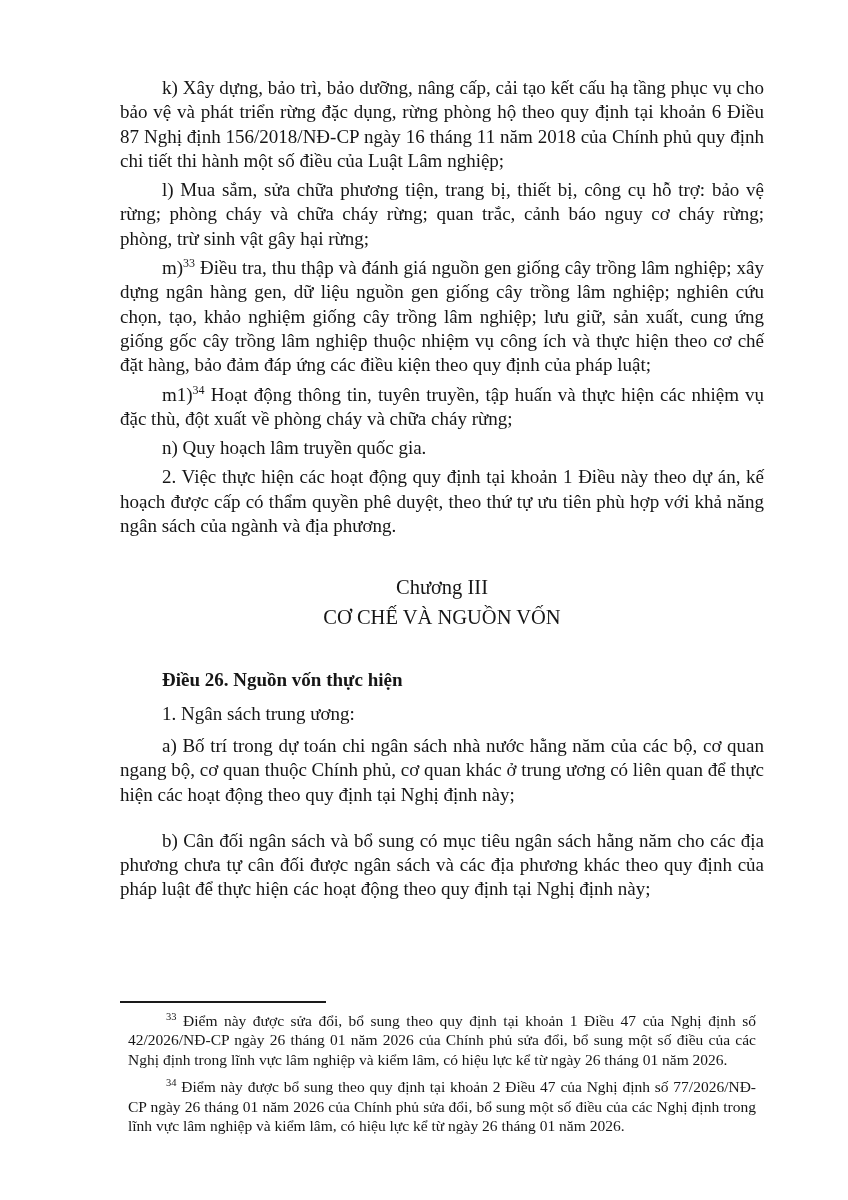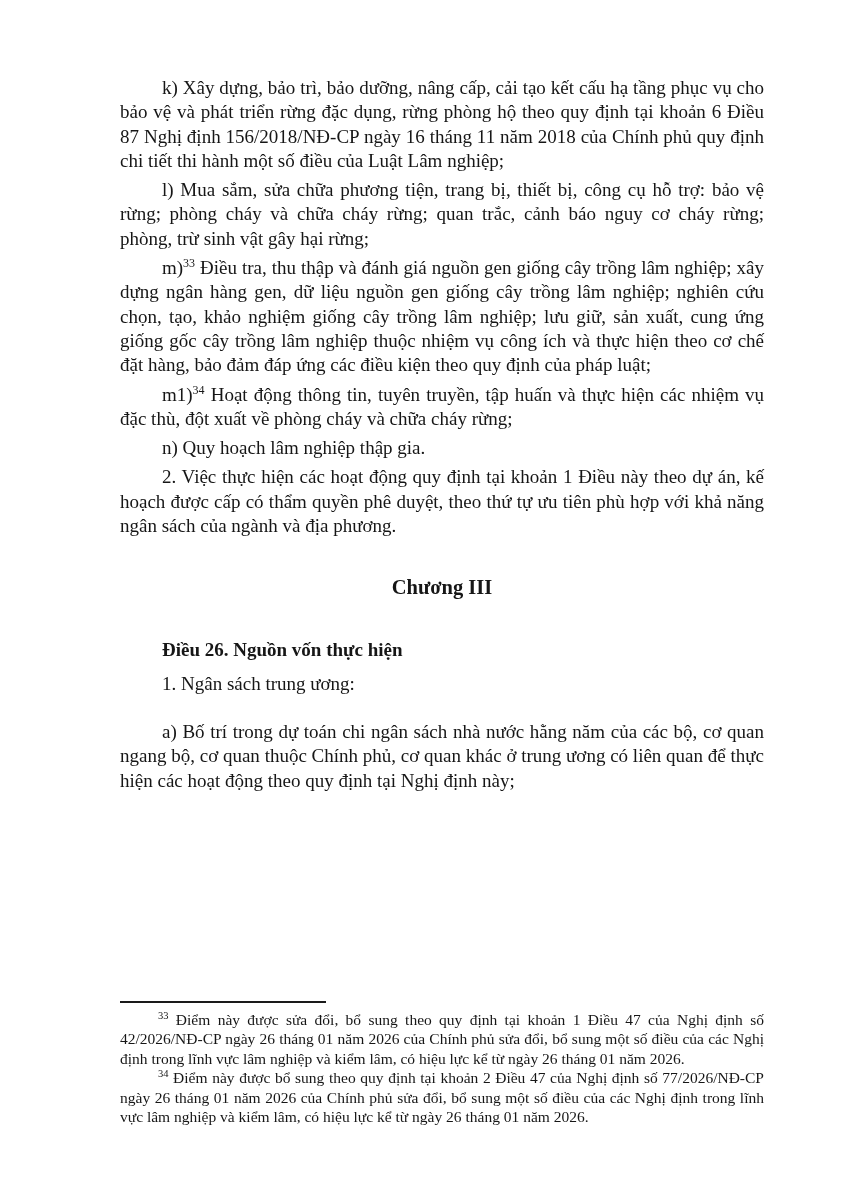--- a/index.html
+++ b/index.html
@@ -29,34 +29,34 @@
     width: 644px;
   }
   p.body-para {
     margin: 0 0 5px 0;
     font-size: 19px;
     line-height: 24.3px;
     text-align: justify;
     text-indent: 42px;
     hyphens: none;
   }
-  p.mb8 { margin-bottom: 24px; }
+  p.mb8 { margin-bottom: 8px; }
   p.mb6 { margin-bottom: 22px; }
   sup.fnref {
     font-size: 12px;
     line-height: 0;
     vertical-align: super;
   }
   .chapter {
     margin: 34px 0 36px 0;
     text-align: center;
   }
   .chapter p {
     margin: 0;
-    font-weight: bold;
+    font-weight: normal;
     font-size: 20.5px;
     line-height: 30px;
     text-indent: 0;
     text-align: center;
   }
   p.article-heading {
     font-weight: bold;
     margin: 0 0 9px 0;
   }
   .footnotes {
@@ -65,21 +65,21 @@
     top: 1001px;
     width: 644px;
   }
   .fn-rule {
     width: 206px;
     height: 2px;
     background: #1a1a1a;
     margin: 0 0 7px 0;
   }
   p.footnote {
-    margin: 0;
+    margin: 8px;
     font-size: 15.5px;
     line-height: 19.4px;
     text-align: justify;
     text-indent: 38px;
   }
   p.footnote sup {
     font-size: 10.5px;
     line-height: 0;
     vertical-align: super;
   }
@@ -92,35 +92,37 @@
   <div class="content">
 
     <p class="body-para">k) Xây dựng, bảo trì, bảo dưỡng, nâng cấp, cải tạo kết cấu hạ tầng phục vụ cho bảo vệ và phát triển rừng đặc dụng, rừng phòng hộ theo quy định tại khoản 6 Điều 87 Nghị định 156/2018/NĐ-CP ngày 16 tháng 11 năm 2018 của Chính phủ quy định chi tiết thi hành một số điều của Luật Lâm nghiệp;</p>
 
     <p class="body-para">l) Mua sắm, sửa chữa phương tiện, trang bị, thiết bị, công cụ hỗ trợ: bảo vệ rừng; phòng cháy và chữa cháy rừng; quan trắc, cảnh báo nguy cơ cháy rừng; phòng, trừ sinh vật gây hại rừng;</p>
 
     <p class="body-para"><span>m)</span><sup class="fnref">33</sup><span> Điều tra, thu thập và đánh giá nguồn gen giống cây trồng lâm nghiệp; xây dựng ngân hàng gen, dữ liệu nguồn gen giống cây trồng lâm nghiệp; nghiên cứu chọn, tạo, khảo nghiệm giống cây trồng lâm nghiệp; lưu giữ, sản xuất, cung ứng giống gốc cây trồng lâm nghiệp thuộc nhiệm vụ công ích và thực hiện theo cơ chế đặt hàng, bảo đảm đáp ứng các điều kiện theo quy định của pháp luật;</span></p>
 
     <p class="body-para"><span>m1)</span><sup class="fnref">34</sup><span> Hoạt động thông tin, tuyên truyền, tập huấn và thực hiện các nhiệm vụ đặc thù, đột xuất về phòng cháy và chữa cháy rừng;</span></p>
 
-    <p class="body-para">n) Quy hoạch lâm nghiệp thập gia.</p>
+    <p class="body-para">n) Quy hoạch lâm truyền quốc gia.</p>
 
     <p class="body-para">2. Việc thực hiện các hoạt động quy định tại khoản 1 Điều này theo dự án, kế hoạch được cấp có thẩm quyền phê duyệt, theo thứ tự ưu tiên phù hợp với khả năng ngân sách của ngành và địa phương.</p>
 
 
     <div class="chapter">
       <p>Chương III</p>
+      <p>CƠ CHẾ VÀ NGUỒN VỐN</p>
     </div>
 
     <p class="body-para article-heading">Điều 26. Nguồn vốn thực hiện</p>
 
     <p class="body-para mb8">1. Ngân sách trung ương:</p>
 
     <p class="body-para mb6">a) Bố trí trong dự toán chi ngân sách nhà nước hằng năm của các bộ, cơ quan ngang bộ, cơ quan thuộc Chính phủ, cơ quan khác ở trung ương có liên quan để thực hiện các hoạt động theo quy định tại Nghị định này;</p>
 
+    <p class="body-para">b) Cân đối ngân sách và bổ sung có mục tiêu ngân sách hằng năm cho các địa phương chưa tự cân đối được ngân sách và các địa phương khác theo quy định của pháp luật để thực hiện các hoạt động theo quy định tại Nghị định này;</p>
 
   </div>
 
   <div class="footnotes">
     <div class="fn-rule"></div>
 
     <p class="footnote"><sup>33</sup><span> Điểm này được sửa đổi, bổ sung theo quy định tại khoản 1 Điều 47 của Nghị định số 42/2026/NĐ-CP ngày 26 tháng 01 năm 2026 của Chính phủ sửa đổi, bổ sung một số điều của các Nghị định trong lĩnh vực lâm nghiệp và kiểm lâm, có hiệu lực kể từ ngày 26 tháng 01 năm 2026.</span></p>
 
     <p class="footnote"><sup>34</sup><span> Điểm này được bổ sung theo quy định tại khoản 2 Điều 47 của Nghị định số 77/2026/NĐ-CP ngày 26 tháng 01 năm 2026 của Chính phủ sửa đổi, bổ sung một số điều của các Nghị định trong lĩnh vực lâm nghiệp và kiểm lâm, có hiệu lực kể từ ngày 26 tháng 01 năm 2026.</span></p>
   </div>

